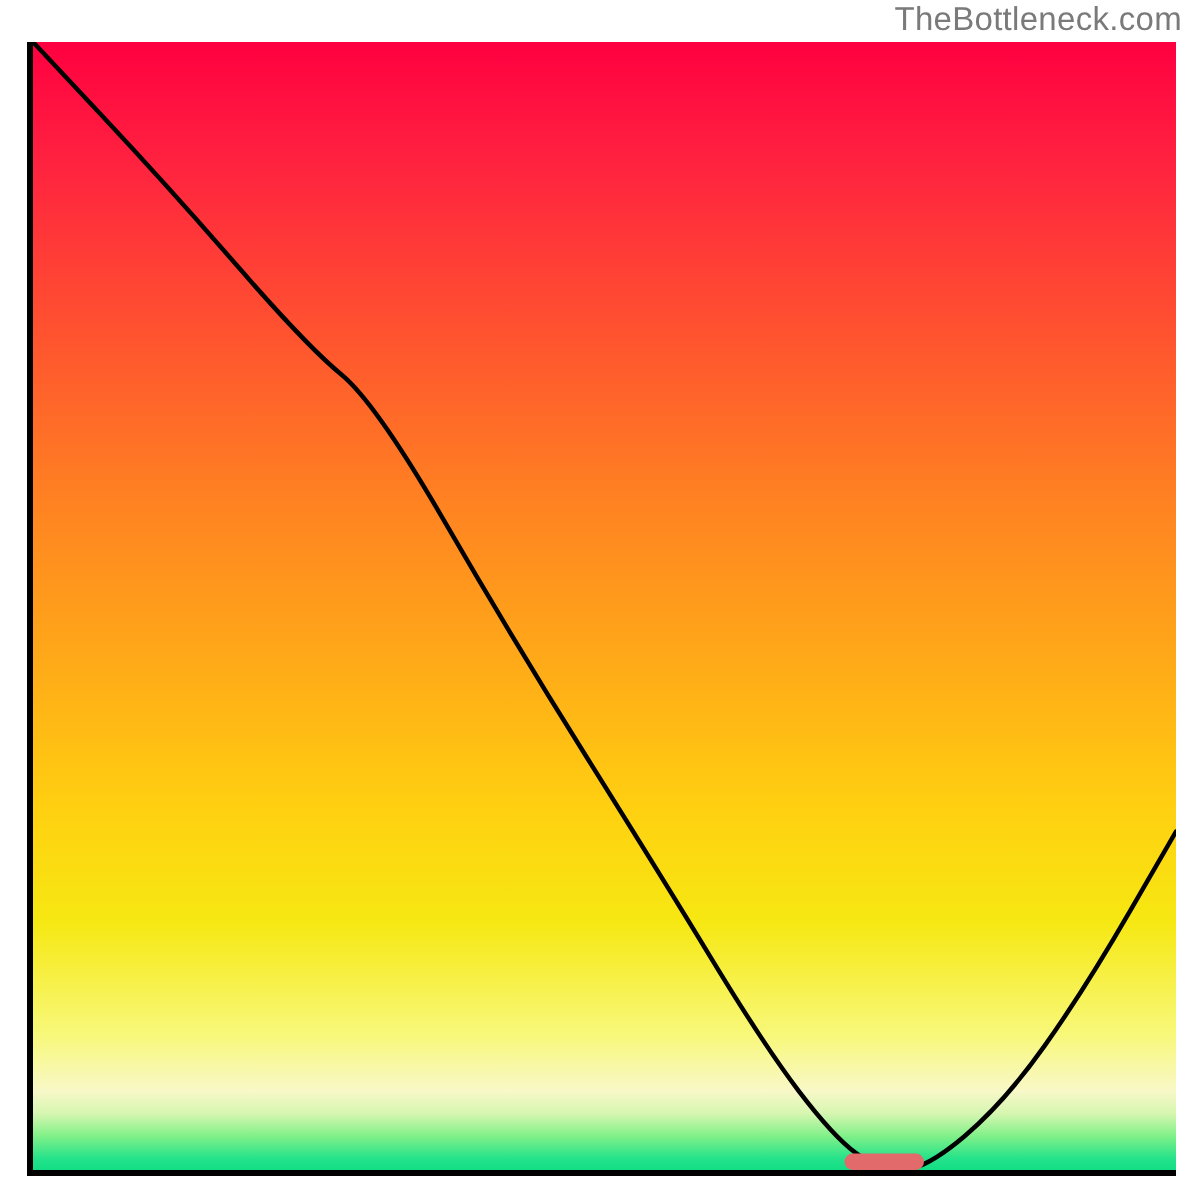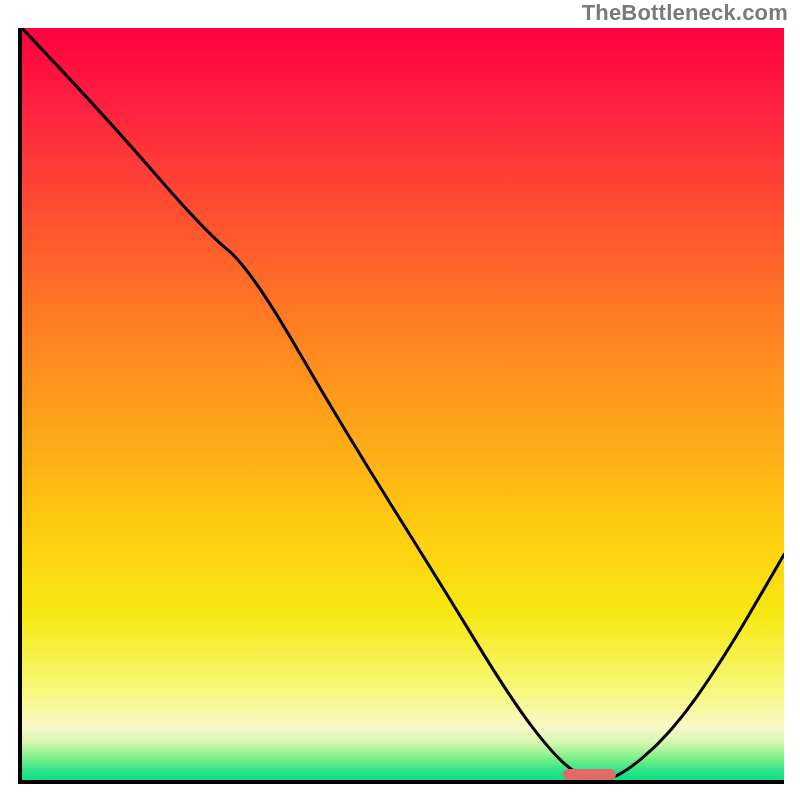--- a/index.html
+++ b/index.html
@@ -14,21 +14,21 @@
   .frame {
     position: relative;
     width: 800px;
     height: 800px;
   }
   .watermark {
     position: absolute;
     top: 0px;
     right: 12px;
     font-size: 22px;
-    font-weight: 700;
+    font-weight: 400;
     color: #7a7a7a;
     letter-spacing: 0.2px;
     user-select: none;
   }
   .plot-box {
     position: absolute;
     left: 18px;
     top: 28px;
     width: 766px;
     height: 756px;

